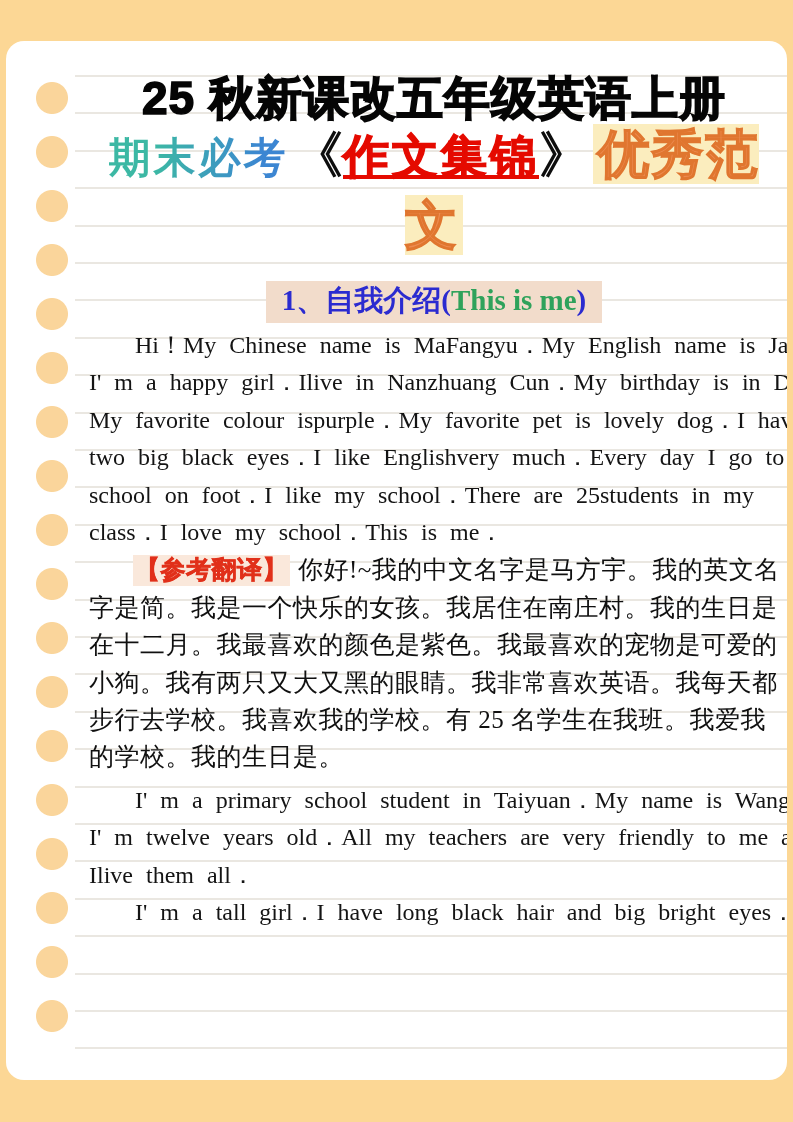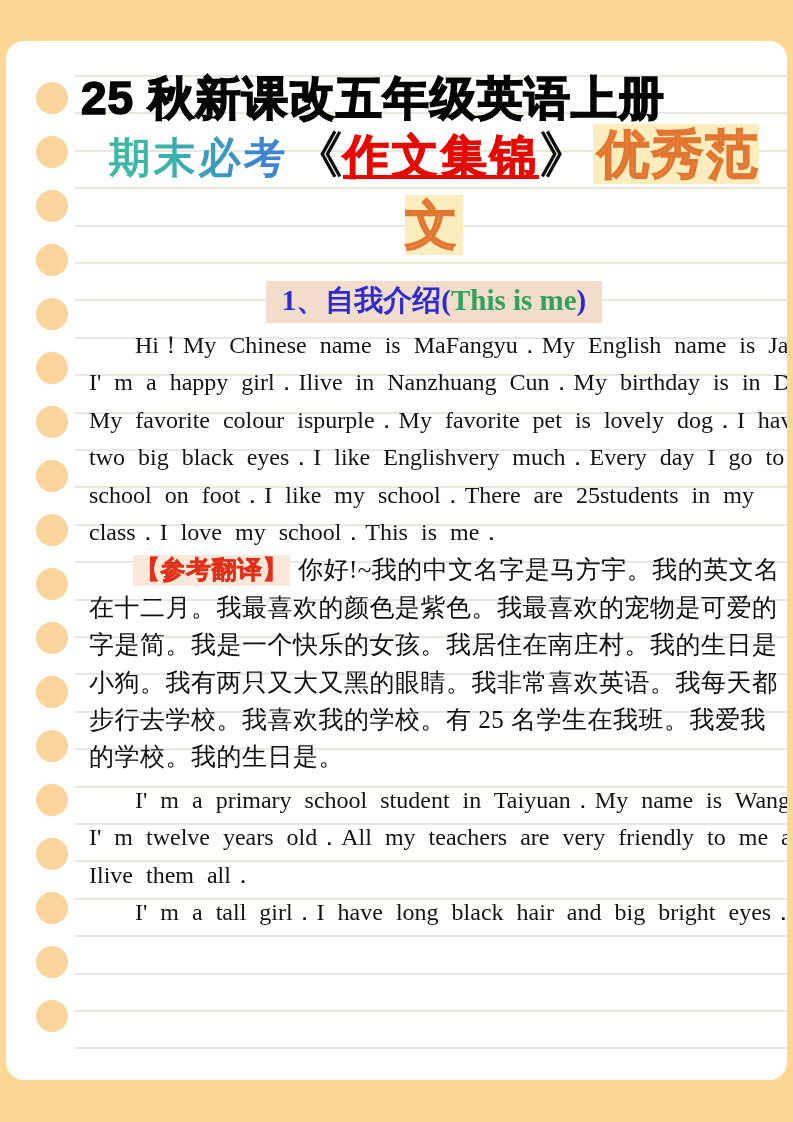--- a/index.html
+++ b/index.html
@@ -19,21 +19,21 @@
   }
   
   .dot-column{
     position:absolute;left:29px;top:40px;width:34px;height:972px;
     background-image:radial-gradient(circle at 17px 17px,var(--dot-orange,#FAD59B) 15.5px,transparent 16.5px);
     background-size:34px 54px;background-repeat:repeat-y;
   }
   .content{position:absolute;left:75px;top:0;width:706px;height:100%;}
 
   .main-title{
-    margin-top:32px;
+    margin-top:32px;text-align:center;
     font-family:"Liberation Sans","DejaVu Sans",sans-serif;
     font-weight:bold;font-size:46px;line-height:50px;color:#050505;
     -webkit-text-stroke:1.6px #050505;letter-spacing:1px;white-space:nowrap;
   }
   .subtitle{
     text-align:center;line-height:58px;margin-top:2px;
     font-family:"Liberation Sans","DejaVu Sans",sans-serif;font-weight:bold;
   }
   .sub-brush{font-size:42px;letter-spacing:3px;color:#3FA0C0;-webkit-text-stroke:1px currentColor;}
   @supports ((-webkit-background-clip:text) or (background-clip:text)){
@@ -104,22 +104,22 @@
       <div class="en-line indent">Hi！My Chinese name is MaFangyu．My English name is Jane．</div>
       <div class="en-line">I' m a happy girl．Ilive in Nanzhuang Cun．My birthday is in December</div>
       <div class="en-line">My favorite colour ispurple．My favorite pet is lovely dog．I have</div>
       <div class="en-line">two big black eyes．I like Englishvery much．Every day I go to</div>
       <div class="en-line">school on foot．I like my school．There are 25students in my</div>
       <div class="en-line">class．I love my school．This is me．</div>
     </div>
 
     <div class="cn-block">
       <div class="cn-line cn-first"><span class="trans-label">【参考翻译】</span><span>你好!~我的中文名字是马方宇。我的英文名</span></div>
+      <div class="cn-line">字是简。我是一个快乐的女孩。我居住在南庄村。我的生日是</div>
       <div class="cn-line">在十二月。我最喜欢的颜色是紫色。我最喜欢的宠物是可爱的</div>
-      <div class="cn-line">字是简。我是一个快乐的女孩。我居住在南庄村。我的生日是</div>
       <div class="cn-line">小狗。我有两只又大又黑的眼睛。我非常喜欢英语。我每天都</div>
       <div class="cn-line">步行去学校。我喜欢我的学校。有 25 名学生在我班。我爱我</div>
       <div class="cn-line">的学校。我的生日是。</div>
     </div>
 
 
     <div class="en-block en2-block">
       <div class="en-line indent">I' m a primary school student in Taiyuan．My name is Wang Fei．</div>
       <div class="en-line">I' m twelve years old．All my teachers are very friendly to me and</div>
       <div class="en-line">Ilive them all．</div>

